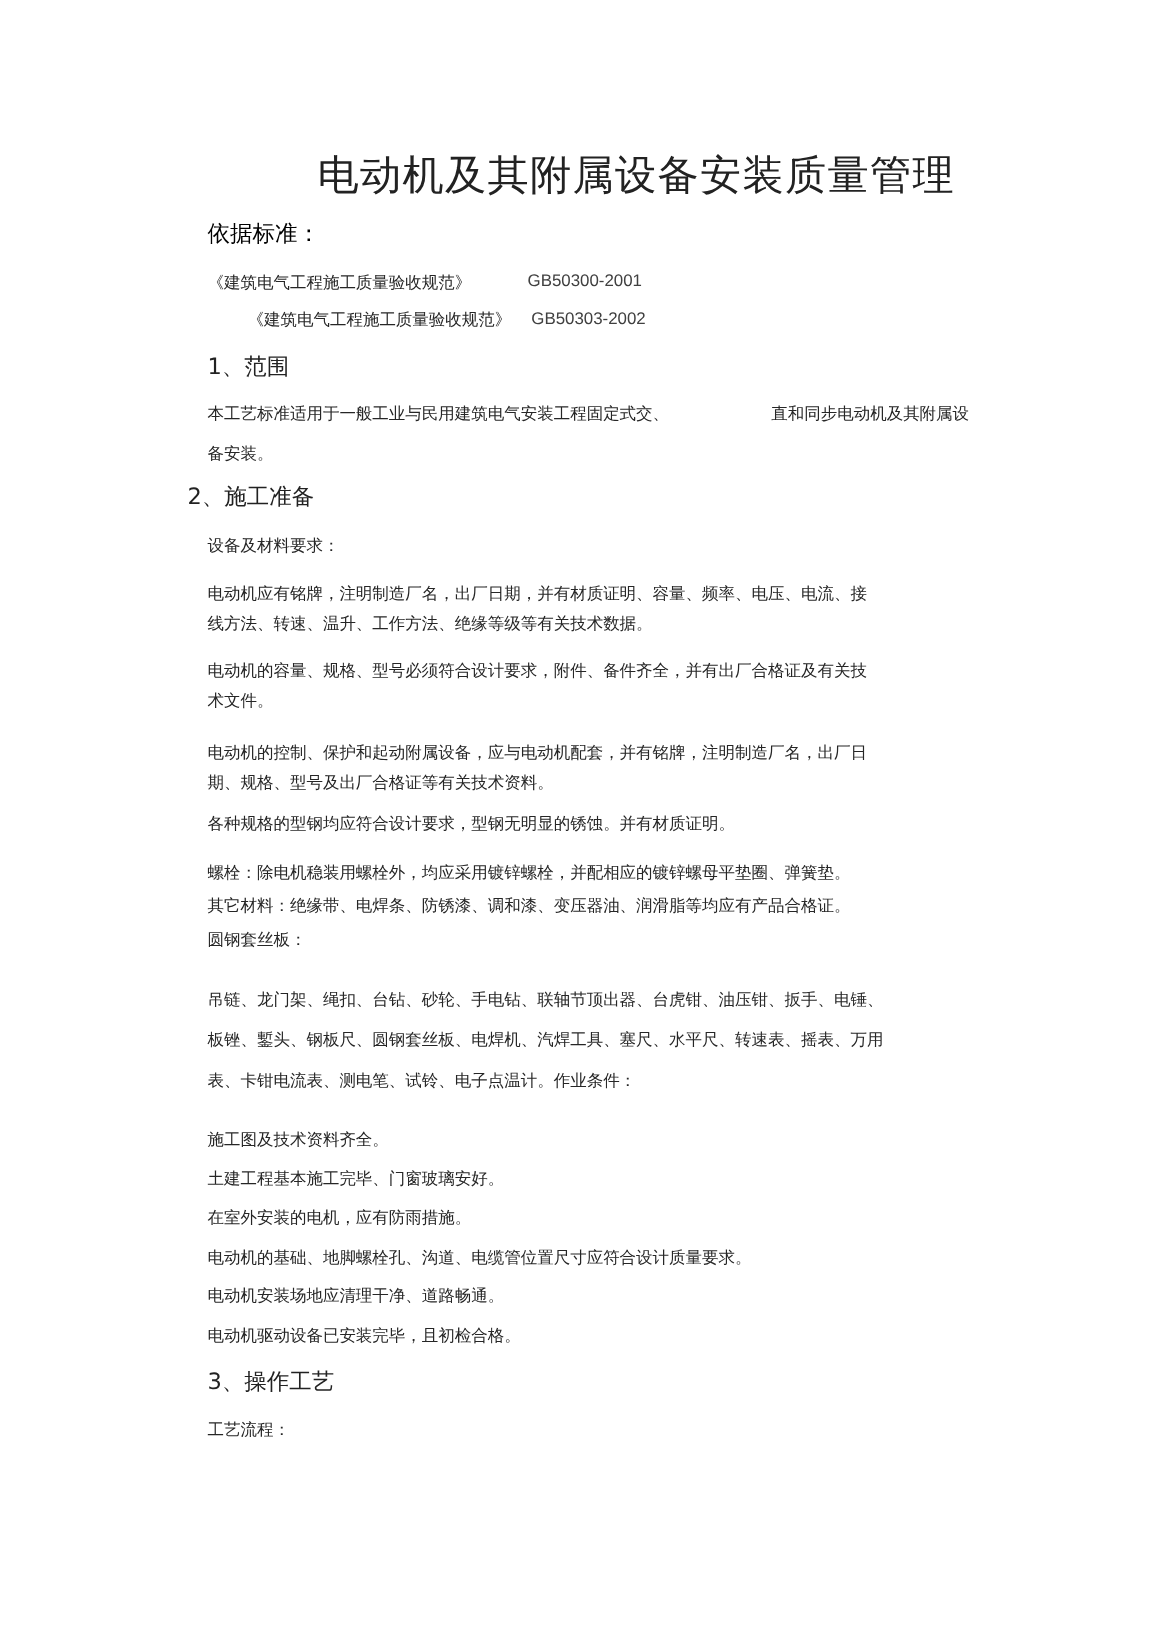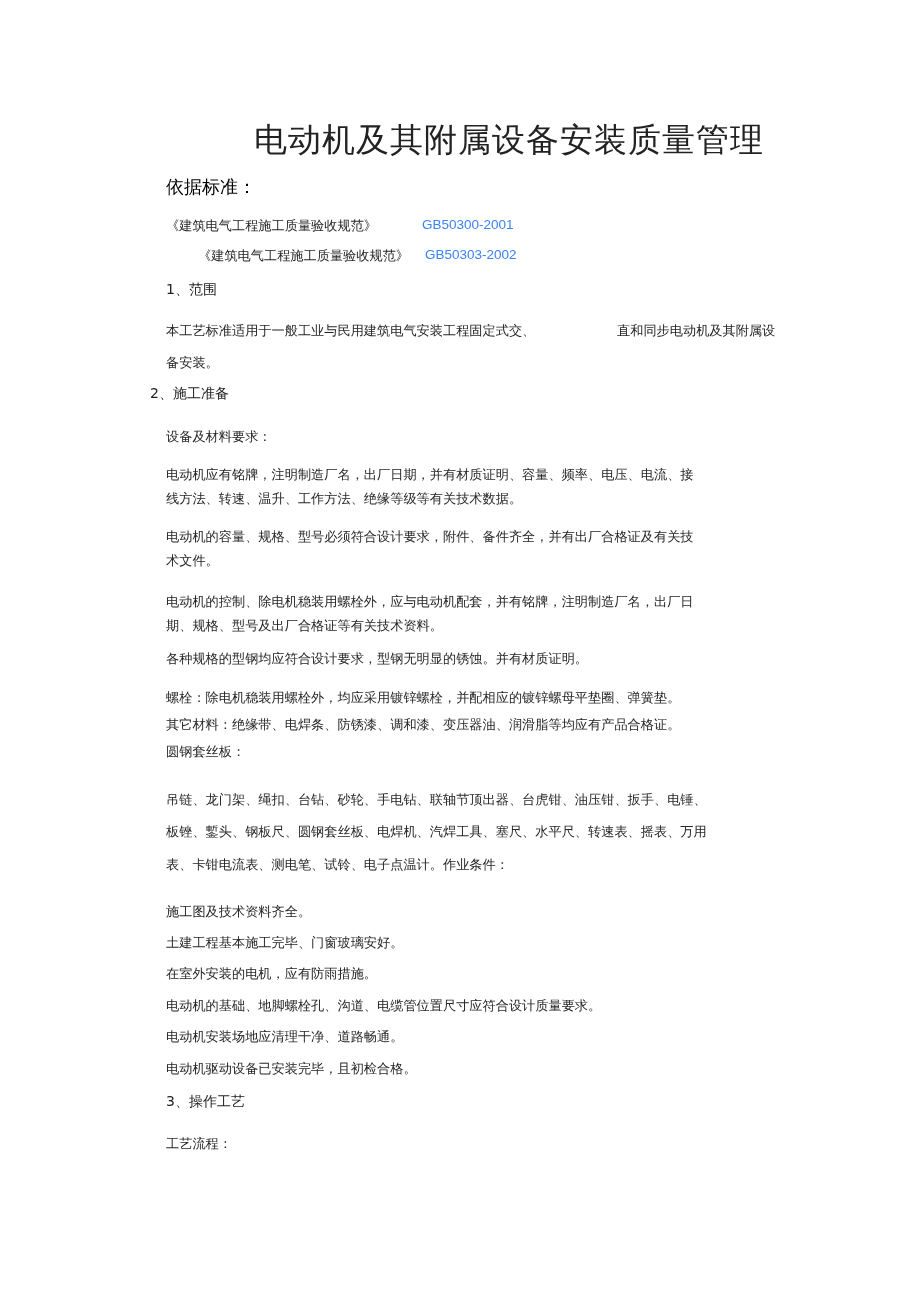--- a/index.html
+++ b/index.html
@@ -2,23 +2,23 @@
 <html><head>
 <meta charset="utf-8">
 <style>
   html, body { margin: 0; padding: 0; background: #ffffff; }
   body { width: 920px; height: 1303px; position: relative; overflow: hidden;
          font-family: "DejaVu Serif", "Liberation Serif", serif; color: #1a1a1a; }
   .page { position: absolute; left: 0; top: 0; width: 920px; height: 1303px; background: #fff; }
   .abs { position: absolute; white-space: nowrap; }
   .title { font-size: 33px; letter-spacing: 1px; font-family: "DejaVu Sans", "Liberation Sans", sans-serif; font-weight: normal; color: #222; margin-left: 48px; }
   .h-basis { font-size: 18px; font-family: "DejaVu Sans", "Liberation Sans", sans-serif; color: #000000; }
-  .h2 { font-size: 14px; font-family: "DejaVu Sans", "Liberation Sans", sans-serif; color: #222; }
+  .h2 { font-size: 18px; font-family: "DejaVu Sans", "Liberation Sans", sans-serif; color: #222; }
   .p { font-size: 13.2px; color: #262626; }
-  .code { font-family: "Liberation Sans", "DejaVu Sans", sans-serif; font-size: 13.5px; color: #3b82f6; }
+  .code { font-family: "Liberation Sans", "DejaVu Sans", sans-serif; font-size: 13.5px; color: #404040; }
   .small { font-size: 11.3px; color: #262626; }
 </style>
 </head>
 <body>
 
 <div class="page">
 
   <div class="abs title" style="left:206px; top:118px;">电动机及其附属设备安装质量管理</div>
 
   <div class="abs h-basis" style="left:166px; top:175px;">依据标准：</div>
@@ -36,21 +36,21 @@
 
   <div class="abs h2" style="left:150px; top:385px;">2、施工准备</div>
   <div class="abs p" style="left:166px; top:428px;">设备及材料要求：</div>
 
   <div class="abs p" style="left:166px; top:466px;">电动机应有铭牌，注明制造厂名，出厂日期，并有材质证明、容量、频率、电压、电流、接</div>
   <div class="abs p" style="left:166px; top:490px;font-family:Liberation Mono, monospace;">线方法、转速、温升、工作方法、绝缘等级等有关技术数据。</div>
 
   <div class="abs p" style="left:166px; top:528px;">电动机的容量、规格、型号必须符合设计要求，附件、备件齐全，并有出厂合格证及有关技</div>
   <div class="abs p" style="left:166px; top:552px;">术文件。</div>
 
-  <div class="abs p" style="left:166px; top:593px;">电动机的控制、除电机稳装用螺栓外，应与电动机配套，并有铭牌，注明制造厂名，出厂日</div>
+  <div class="abs p" style="left:166px; top:593px;">电动机的控制、保护和起动附属设备，应与电动机配套，并有铭牌，注明制造厂名，出厂日</div>
   <div class="abs p" style="left:166px; top:617px;">期、规格、型号及出厂合格证等有关技术资料。</div>
 
   <div class="abs p" style="left:166px; top:650px;text-align:right;">各种规格的型钢均应符合设计要求，型钢无明显的锈蚀。并有材质证明。</div>
   <div class="abs p" style="left:166px; top:689px;">螺栓：除电机稳装用螺栓外，均应采用镀锌螺栓，并配相应的镀锌螺母平垫圈、弹簧垫。</div>
   <div class="abs p" style="left:166px; top:716px;">其它材料：绝缘带、电焊条、防锈漆、调和漆、变压器油、润滑脂等均应有产品合格证。</div>
   <div class="abs p" style="left:166px; top:743px;">圆钢套丝板：</div>
 
   <div class="abs p" style="left:166px; top:791px;">吊链、龙门架、绳扣、台钻、砂轮、手电钻、联轴节顶出器、台虎钳、油压钳、扳手、电锤、</div>
   <div class="abs p" style="left:166px; top:823px;">板锉、鏨头、钢板尺、圆钢套丝板、电焊机、汽焊工具、塞尺、水平尺、转速表、摇表、万用</div>
   <div class="abs p" style="left:166px; top:856px;">表、卡钳电流表、测电笔、试铃、电子点温计。作业条件：</div>

